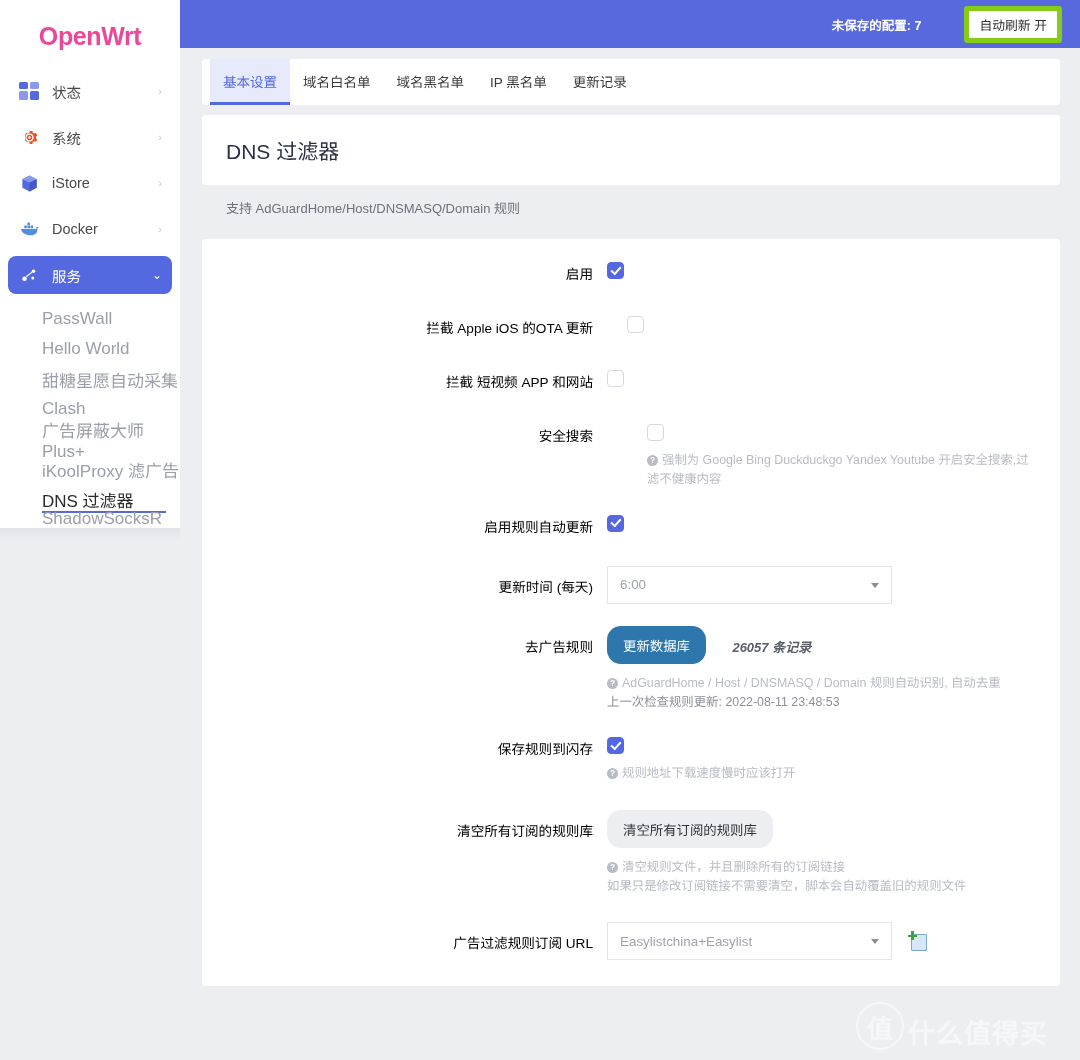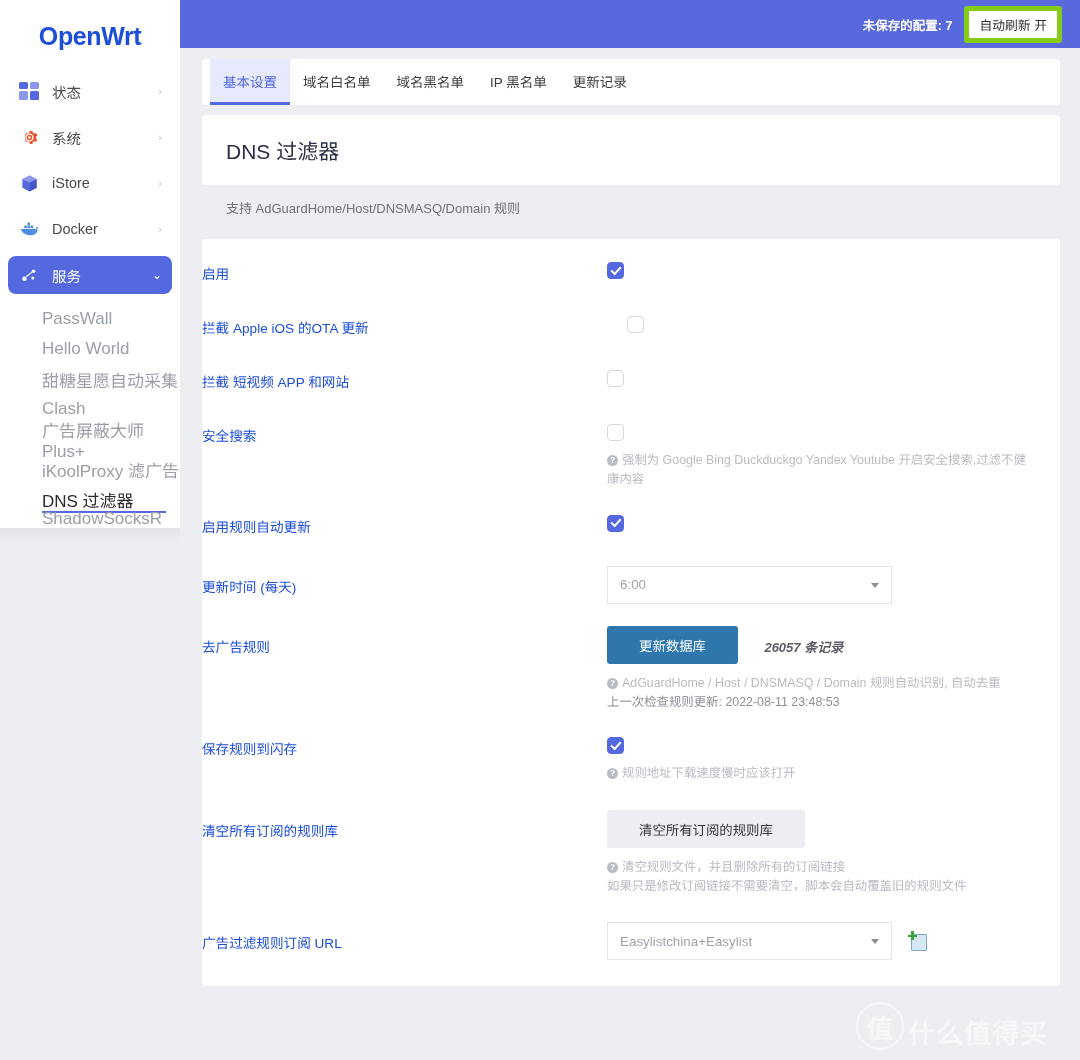--- a/index.html
+++ b/index.html
@@ -23,21 +23,21 @@
     background: #ffffff;
     overflow: hidden;
     z-index: 5;
   }
   .brand {
     height: 72px;
     display: flex; align-items: center; justify-content: center;
   }
   .brand-text {
     font-size: 25px; font-weight: bold;
-    color: #1d4ed8; letter-spacing: -0.4px;
+    color: #ec4899; letter-spacing: -0.4px;
   }
   .nav-main { padding: 0 8px; }
   .nav-item {
     display: flex; align-items: center;
     height: 38px; margin-bottom: 8px;
     padding: 0 10px;
     border-radius: 8px;
     cursor: pointer;
     position: relative;
   }
@@ -89,20 +89,21 @@
 
   
   .topbar {
     position: absolute;
     left: 180px; top: 0;
     width: 900px; height: 48px;
     background: #5868dd;
     display: flex; align-items: center; justify-content: flex-end;
     padding-right: 18px;
     z-index: 2;
+    gap: 31px;
   }
   .unsaved {
     color: #ffffff; font-size: 12.5px; font-weight: bold;
     margin-right: 12px;
   }
   .autorefresh-btn {
     background: #ffffff;
     border: 5px solid #84cc16;
     border-radius: 3px;
     padding: 4px 10px;
@@ -180,23 +181,24 @@
     margin-top: 12px;
     padding: 22px 0 26px 0;
   }
   .frow {
     display: flex;
     align-items: flex-start;
     padding: 0 30px 0 0;
   }
   .flabel {
     width: 405px;
-    padding-right: 20px;
+    text-align: right;
+    padding-right: 14px;
     font-size: 13.6px;
-    color: #1d4ed8;
+    color: #000000;
     padding-top: 2px;
     flex: 0 0 405px;
   }
   .fctrl { flex: 1 1 auto; padding-top: 0; }
 
   
   .cbx {
     width: 17px; height: 17px;
     border-radius: 4px;
     border: 1px solid #d6d8df;
@@ -256,23 +258,23 @@
     position: absolute; right: 12px; top: 50%;
     margin-top: -2px;
     width: 0; height: 0;
     border-left: 4.5px solid transparent;
     border-right: 4.5px solid transparent;
     border-top: 5px solid #8a8d96;
   }
 
   .btn {
     border: none;
-    border-radius: 3px;
+    border-radius: 14px;
     font-size: 13.4px;
-    padding: 9px 32px;
+    padding: 9px 16px;
     cursor: pointer;
     font-family: Liberation Sans, sans-serif;
   }
   .btn-blue { background: #2d77ad; color: #fff; }
   .btn-gray { background: #eceef1; color: #31343a; }
   .rec-count {
     margin-left: 22px;
     font-size: 13px;
     font-weight: bold;
     font-style: italic;
@@ -387,21 +389,21 @@
           </div>
         </div>
 
         <div class="frow" style="margin-bottom:32px;">
           <div class="flabel">拦截 短视频 APP 和网站</div>
           <div class="fctrl">
             <span class="cbx"></span>
           </div>
         </div>
 
-        <div class="frow" style="margin-bottom:24px;">
+        <div class="frow" style="margin-bottom:24px;gap:40px;">
           <div class="flabel">安全搜索</div>
           <div class="fctrl">
             <span class="cbx"></span>
             <div class="hint">
               <span class="qm">?</span><span>强制为 Google Bing Duckduckgo Yandex Youtube 开启安全搜索,过滤不健康内容</span>
             </div>
           </div>
         </div>
 
         <div class="frow" style="margin-bottom:30px;">

